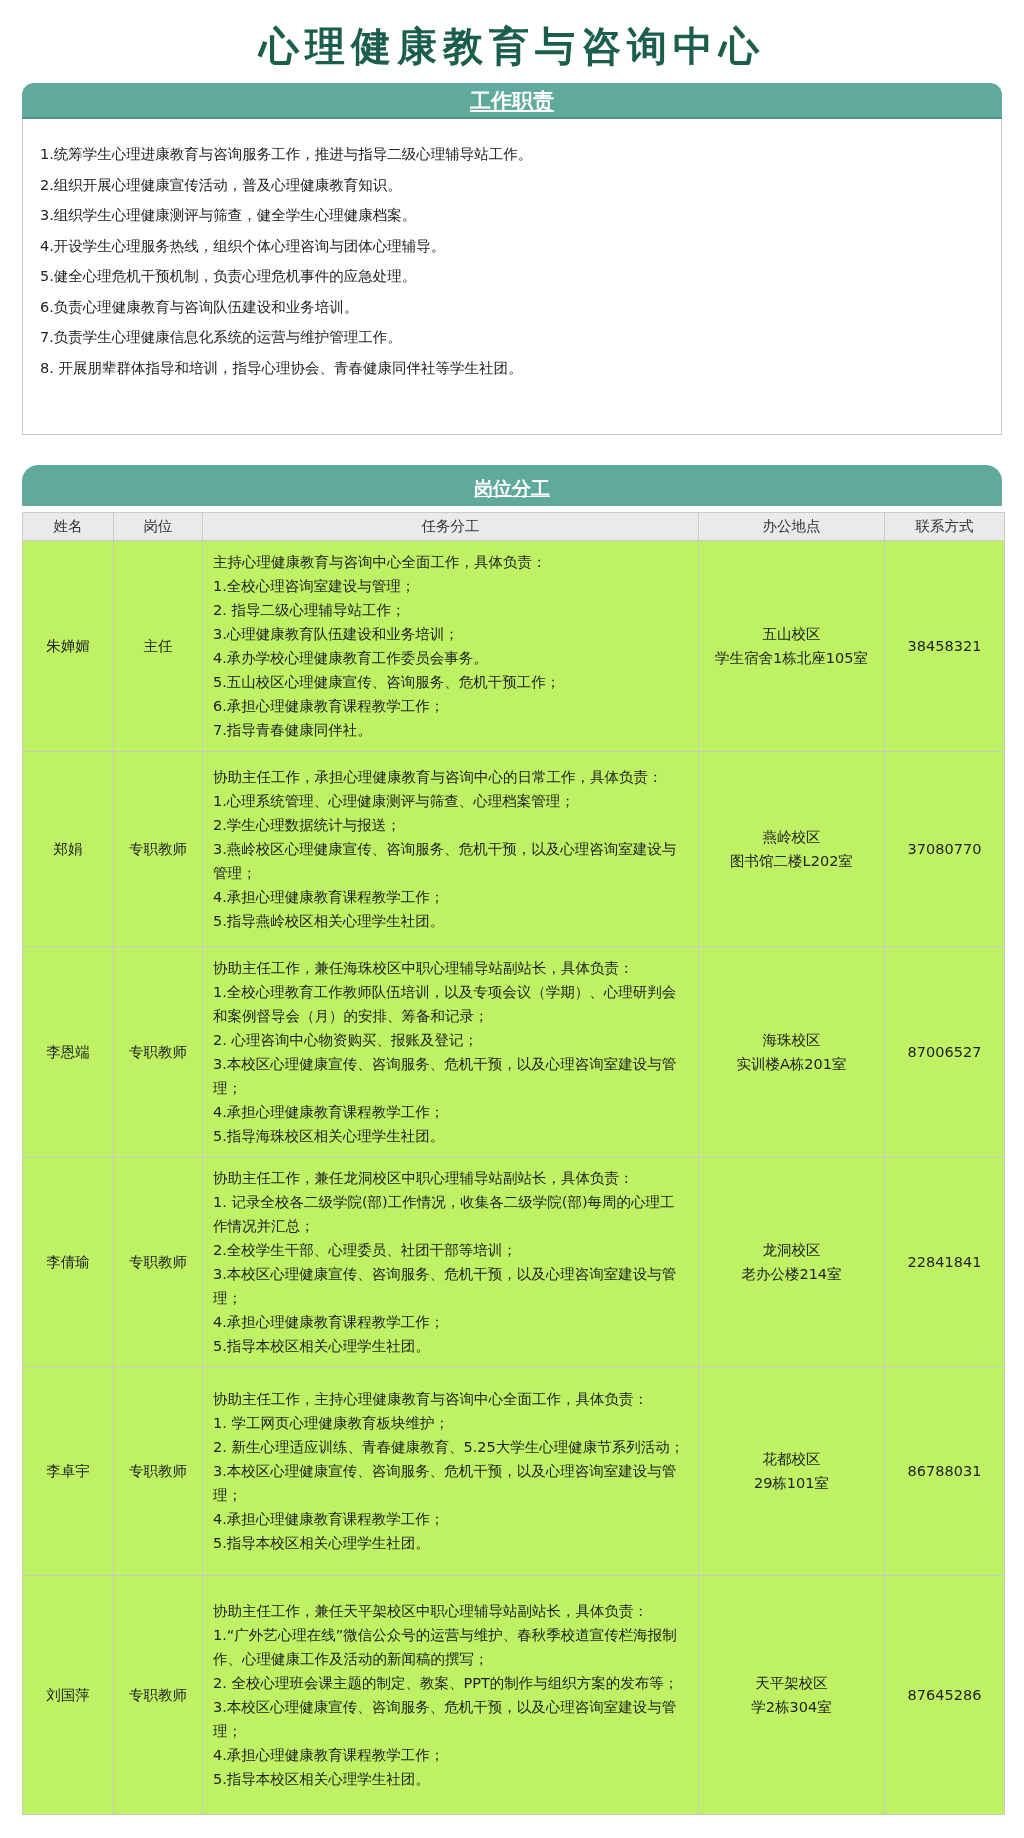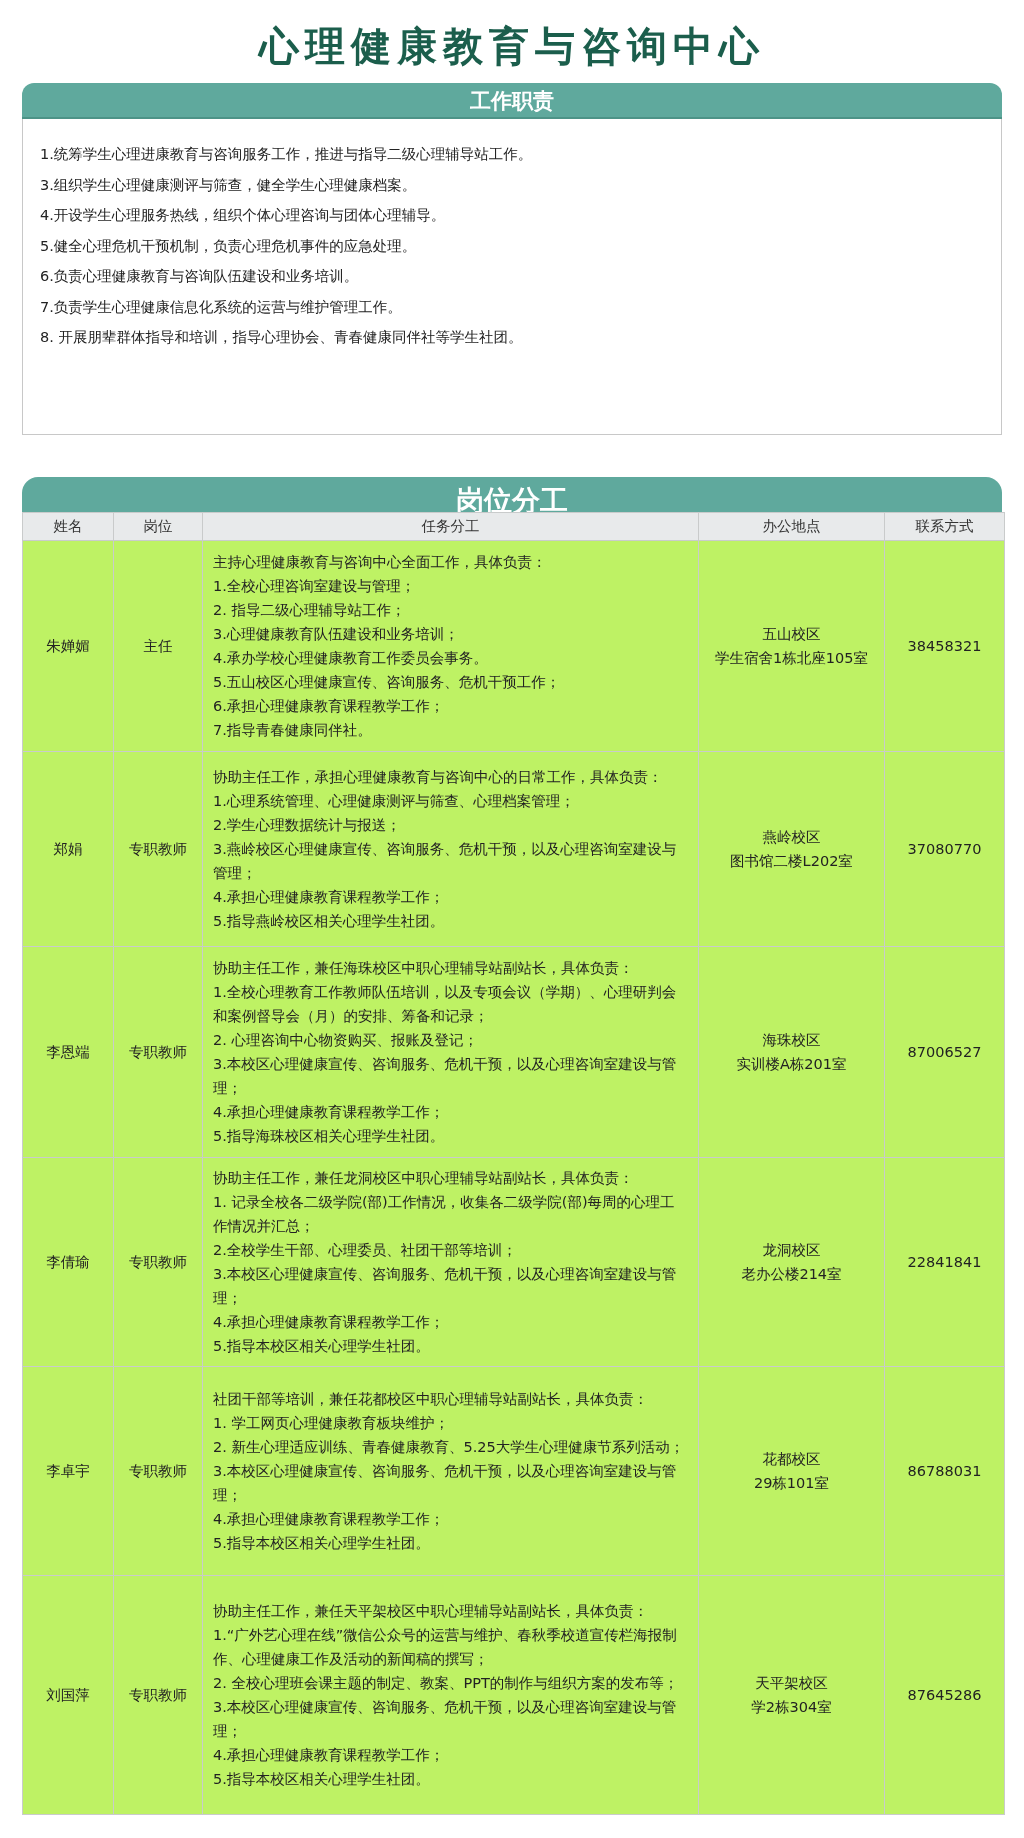--- a/index.html
+++ b/index.html
@@ -9,30 +9,31 @@
   .page-title {
     position: absolute; left: 0; top: 18px; width: 1024px; text-align: center;
     font-size: 40px; font-weight: bold; color: #1b5e4c; letter-spacing: 6px;
     line-height: 56px;
   }
 
   .section-header {
     position: absolute; left: 22px; width: 980px; background: #5fa99d;
     color: #ffffff; text-align: center; font-weight: bold;
     border-radius: 12px 12px 0 0;
+    text-decoration: underline;
   }
   .duties-header { top: 83px; height: 36px; line-height: 36px; font-size: 21px; border-bottom: 2px solid #4d9387; }
   .duties-box {
     position: absolute; left: 22px; top: 119px; width: 980px; height: 316px;
     border: 1px solid #c8c8c8; border-top: none; background: #ffffff;
     padding: 20px 0 0 17px;
   }
   .duty-item { font-size: 14.5px; line-height: 30.5px; color: #222; white-space: nowrap; }
 
-  .posts-header { top: 465px; height: 41px; line-height: 47px; font-size: 28px; border-radius: 16px 16px 0 0; margin-top: 12px; }
+  .posts-header { top: 465px; height: 41px; line-height: 47px; font-size: 19px; border-radius: 16px 16px 0 0; }
 
   .posts-table {
     position: absolute; left: 22px; top: 512px; width: 982px;
     border-collapse: collapse; table-layout: fixed;
   }
   .posts-table th {
     background: #e8eaeb; height: 28px; font-size: 14.5px; font-weight: normal; color: #333;
     border: 1px solid #c9cbcb; text-align: center; vertical-align: middle;
   }
   .posts-table td {
@@ -44,20 +45,21 @@
   .office-line { display: block; }
 </style>
 </head>
 <body>
 
 <div class="page-title">心理健康教育与咨询中心</div>
 
 <div class="section-header duties-header">工作职责</div>
 <div class="duties-box">
   <div class="duty-item">1.统筹学生心理进康教育与咨询服务工作，推进与指导二级心理辅导站工作。</div>
+  <div class="duty-item">2.组织开展心理健康宣传活动，普及心理健康教育知识。</div>
   <div class="duty-item">3.组织学生心理健康测评与筛查，健全学生心理健康档案。</div>
   <div class="duty-item">4.开设学生心理服务热线，组织个体心理咨询与团体心理辅导。</div>
   <div class="duty-item">5.健全心理危机干预机制，负责心理危机事件的应急处理。</div>
   <div class="duty-item">6.负责心理健康教育与咨询队伍建设和业务培训。</div>
   <div class="duty-item">7.负责学生心理健康信息化系统的运营与维护管理工作。</div>
   <div class="duty-item">8. 开展朋辈群体指导和培训，指导心理协会、青春健康同伴社等学生社团。</div>
 </div>
 
 <div class="section-header posts-header">岗位分工</div>
 
@@ -151,21 +153,21 @@
         <span class="office-line">龙洞校区</span>
         <span class="office-line">老办公楼214室</span>
       </td>
       <td>22841841</td>
     </tr>
 
     <tr style="height:209px">
       <td>李卓宇</td>
       <td>专职教师</td>
       <td class="tasks">
-        <span class="task-line">社团干部等培训，兼任花都校区中职心理辅导站副站长，具体负责：</span>
+        <span class="task-line">协助主任工作，主持心理健康教育与咨询中心全面工作，具体负责：</span>
         <span class="task-line">1. 学工网页心理健康教育板块维护；</span>
         <span class="task-line">2. 新生心理适应训练、青春健康教育、5.25大学生心理健康节系列活动；</span>
         <span class="task-line">3.本校区心理健康宣传、咨询服务、危机干预，以及心理咨询室建设与管理；</span>
         <span class="task-line">4.承担心理健康教育课程教学工作；</span>
         <span class="task-line">5.指导本校区相关心理学生社团。</span>
       </td>
       <td>
         <span class="office-line">花都校区</span>
         <span class="office-line">29栋101室</span>
       </td>

